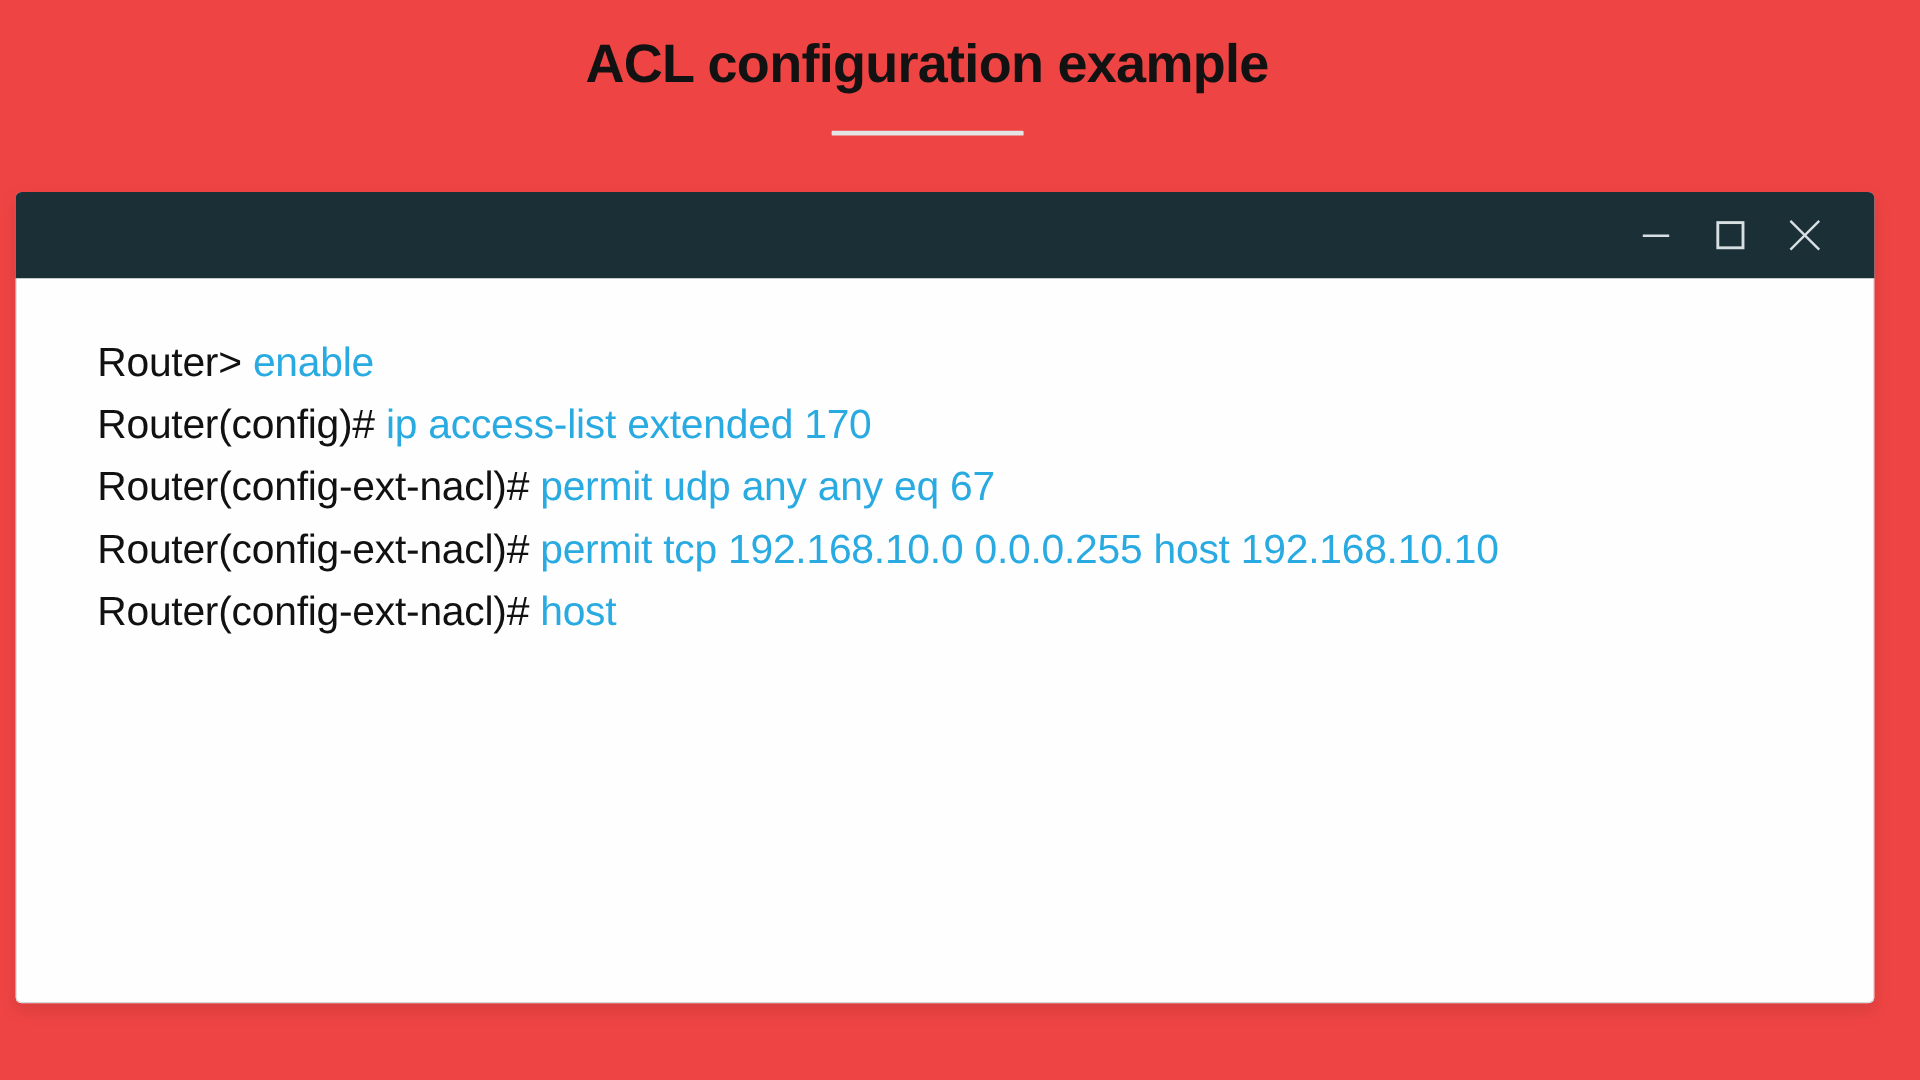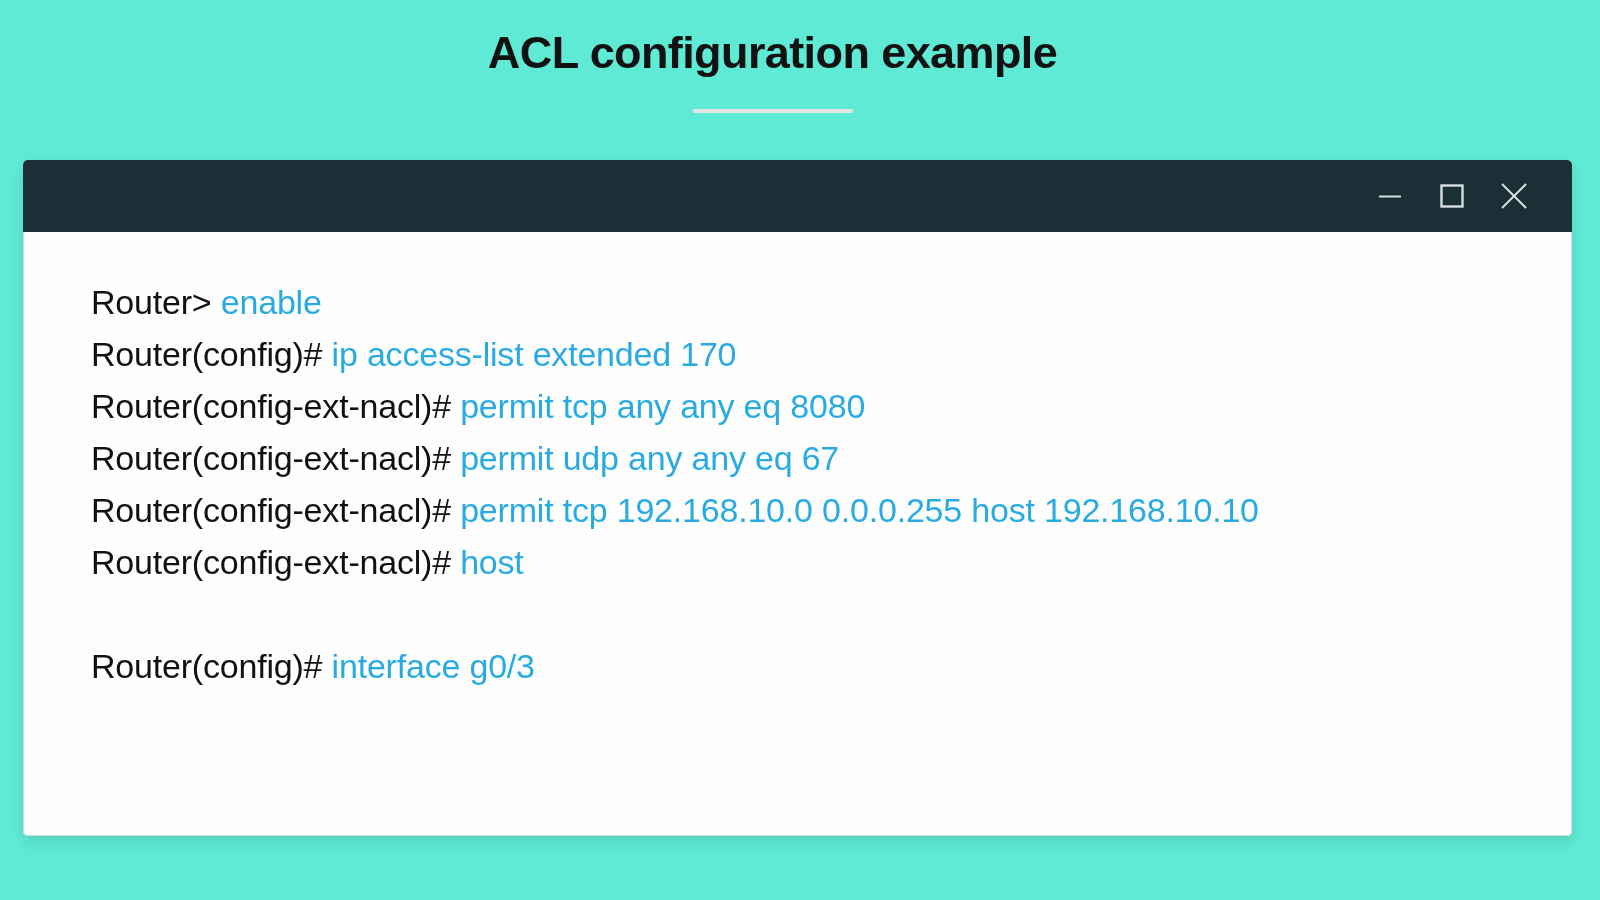--- a/index.html
+++ b/index.html
@@ -12,21 +12,21 @@
     height: 900px;
     overflow: hidden;
     font-family: "Liberation Sans", sans-serif;
     -webkit-font-smoothing: antialiased;
   }
 
   .page {
     position: relative;
     width: 1600px;
     height: 900px;
-    background: #5eead4;
+    background: #ef4444;
   }
 
   
   .heading-block {
     position: absolute;
     left: 0;
     top: 26px;
     width: 1545px;
     text-align: center;
   }
@@ -43,21 +43,21 @@
     margin: 30px auto 0 auto;
     width: 160px;
     height: 4px;
     background: #e4e4e4;
     border-radius: 1px;
   }
 
   
   .terminal-window {
     position: absolute;
-    left: 23px;
+    left: 13px;
     top: 160px;
     width: 1549px;
     border-radius: 5px;
     box-shadow: 0 6px 14px rgba(0,0,0,0.10);
     background: #ffffff;
   }
 
   .title-bar {
     height: 72px;
     background: #1b2f36;
@@ -137,22 +137,20 @@
         <svg width="34" height="34" viewBox="0 0 34 34" aria-hidden="true">
           <line x1="5" y1="5" x2="29" y2="29" stroke="#d8dfe2" stroke-width="2"></line>
           <line x1="29" y1="5" x2="5" y2="29" stroke="#d8dfe2" stroke-width="2"></line>
         </svg>
       </button>
     </div>
 
     <div class="terminal-body">
       <div class="term-line"><span class="term-prompt">Router&gt; </span><span class="cmd">enable</span></div>
       <div class="term-line"><span class="term-prompt">Router(config)# </span><span class="cmd">ip access-list extended 170</span></div>
-      <div class="term-line"><span class="term-prompt">Router(config-ext-nacl)# </span><span class="cmd">permit tcp any any eq 8080</span></div>
       <div class="term-line"><span class="term-prompt">Router(config-ext-nacl)# </span><span class="cmd">permit udp any any eq 67</span></div>
       <div class="term-line"><span class="term-prompt">Router(config-ext-nacl)# </span><span class="cmd">permit tcp 192.168.10.0 0.0.0.255 host 192.168.10.10</span></div>
       <div class="term-line"><span class="term-prompt">Router(config-ext-nacl)# </span><span class="cmd">host</span></div>
       <div class="term-line blank"></div>
-      <div class="term-line"><span class="term-prompt">Router(config)# </span><span class="cmd">interface g0/3</span></div>
     </div>
 
   </div>
 </div>
 
 </body></html>

